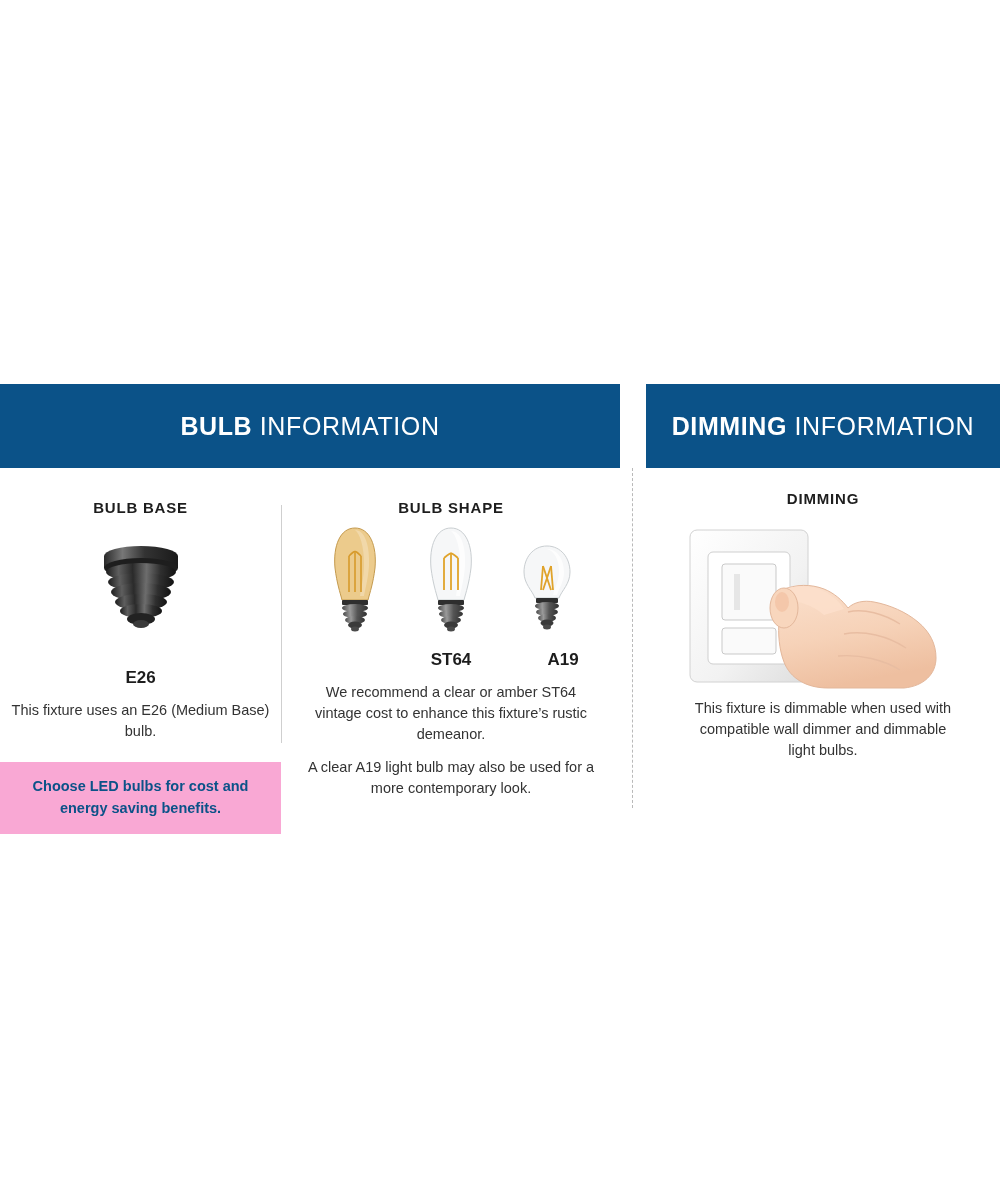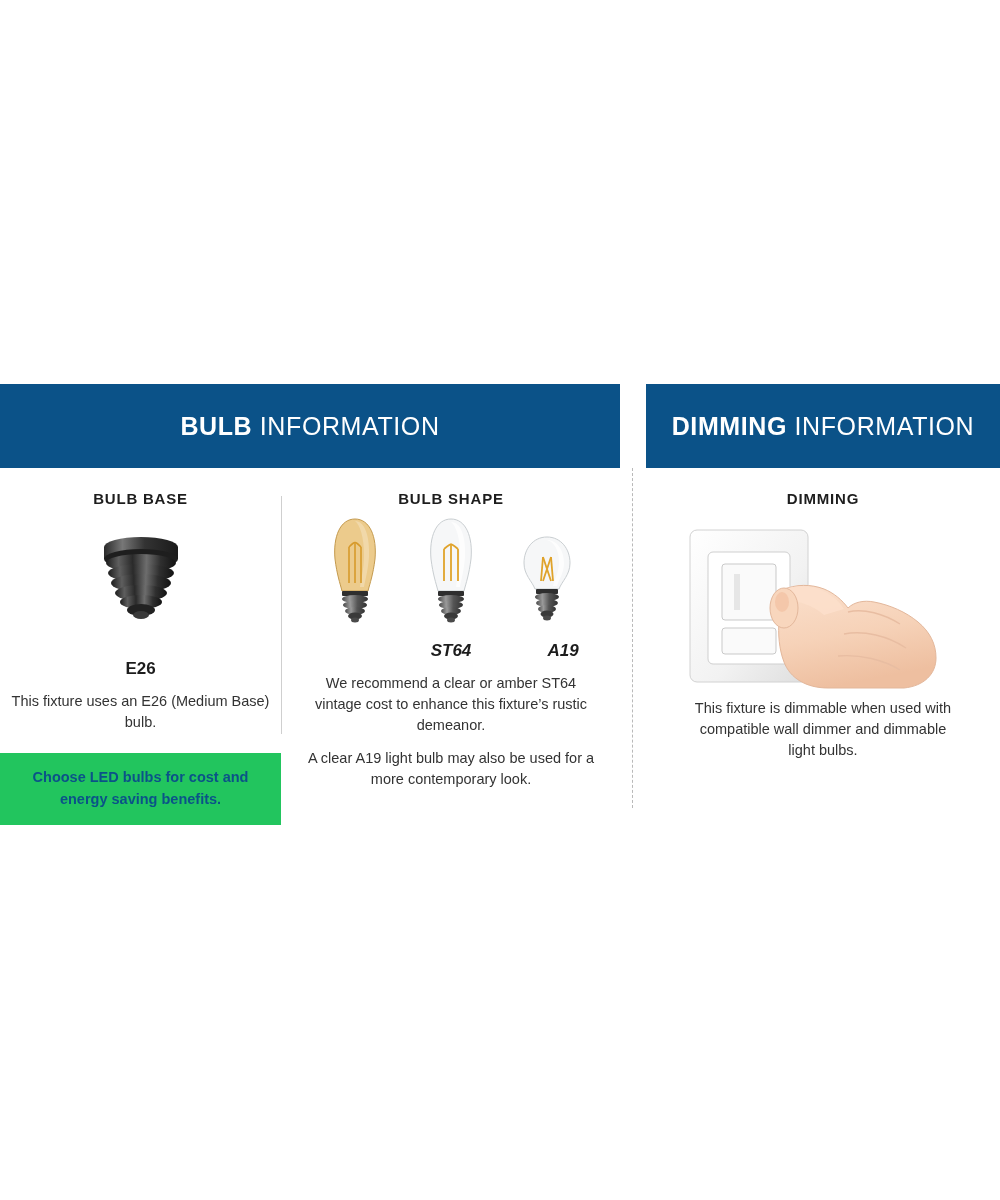--- a/index.html
+++ b/index.html
@@ -47,21 +47,21 @@
     font-size: 25px;
     font-weight: 400;
   }
   .bar-text b {
     font-weight: 700;
   }
 
   
   .left-body {
     display: flex;
-    padding-top: 22px;
+    padding-top: 31px;
   }
   .col-base {
     width: 288px;
     text-align: center;
     position: relative;
   }
   .divider-v {
     width: 1px;
     background: #cfcfcf;
     margin: 6px 0 0 0;
@@ -95,41 +95,40 @@
     font-weight: 700;
     color: #1d1d1d;
     margin-top: 26px;
   }
 
   .shape-labels {
     display: flex;
     justify-content: space-between;
     gap: 26px;
     margin-top: 8px;
-    font-style: italic;
   }
   .shape-label {
     width: 86px;
     font-size: 17px;
     font-weight: 700;
     color: #1d1d1d;
   }
 
   .body-text {
     font-size: 14.5px;
     line-height: 1.45;
     color: #333333;
     margin: 12px auto 0 auto;
     max-width: 280px;
   }
   .col-shape .body-text { max-width: 300px; }
 
   .tipbox {
     margin-top: 20px;
-    background: #22c55e;
+    background: #f9a8d4;
     color: #0b5288;
     font-size: 14.5px;
     font-weight: 700;
     line-height: 1.5;
     padding: 14px 16px;
     text-align: center;
   }
 
   
   .right-body {

